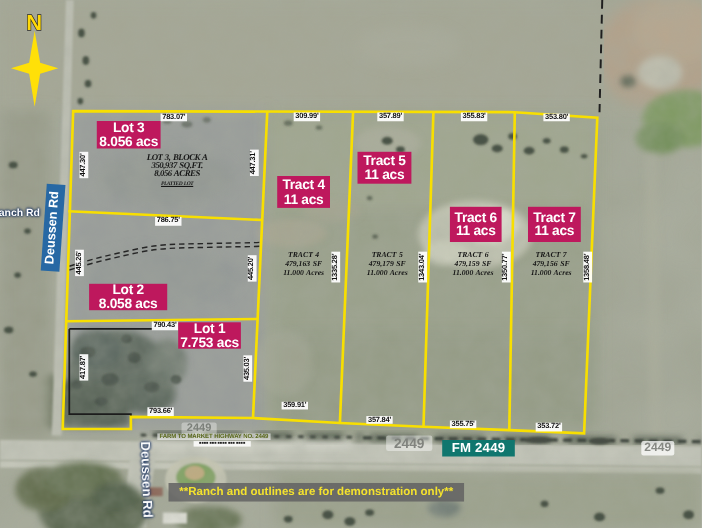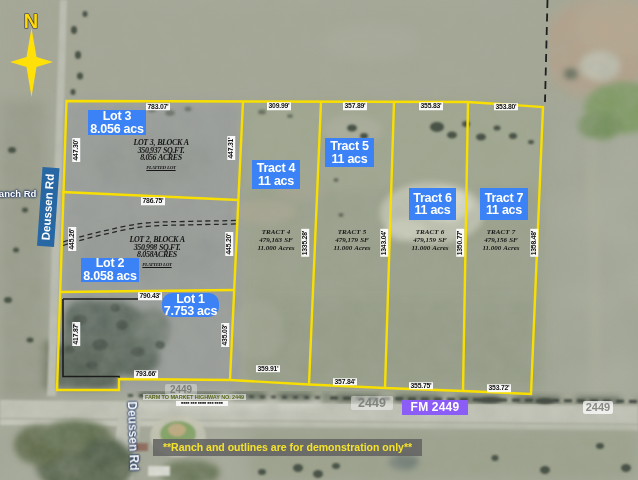--- a/index.html
+++ b/index.html
@@ -3,21 +3,21 @@
 <meta charset="utf-8">
 <style>
   html,body{margin:0;padding:0;}
   #stage{position:relative;width:638px;height:480px;overflow:hidden;background:#9EA192;
          font-family:"Liberation Sans",sans-serif;}
   #bg{position:absolute;left:0;top:0;}
   .dim{position:absolute;background:rgba(255,255,255,0.93);color:#101010;font-weight:bold;
        font-size:6.8px;line-height:7.5px;padding:0 1.5px;white-space:nowrap;
        transform:translate(-50%,-50%);letter-spacing:-0.2px;}
   .dimv{transform:translate(-50%,-50%) rotate(-90deg);}
-  .gbox{position:absolute;background:#3b82f6;color:#fff;font-weight:bold;
+  .gbox{position:absolute;background:#be185d;color:#fff;font-weight:bold;
         font-size:12.5px;line-height:12.5px;text-align:center;letter-spacing:-0.25px;display:flex;
         flex-direction:column;justify-content:center;white-space:nowrap;}
   .plat{position:absolute;font-family:"Liberation Serif",serif;font-style:italic;
         font-weight:bold;color:#161616;text-align:center;transform:translateX(-50%);
         white-space:nowrap;letter-spacing:-0.4px;word-spacing:0.5px;}
   .plat .sm{font-size:5px;line-height:5px;text-decoration:underline;margin-top:3px;}
 </style>
 </head>
 <body>
 <div id="stage">
@@ -252,52 +252,50 @@
 <div class="dim dimv" style="left:228.5px;top:243.5px;">445.20'</div>
 <div class="dim dimv" style="left:224.5px;top:335px;">435.03'</div>
 
 <div class="dim dimv" style="left:305px;top:243px;">1335.28'</div>
 <div class="dim dimv" style="left:384px;top:243px;">1343.04'</div>
 <div class="dim dimv" style="left:460px;top:243px;">1350.77'</div>
 <div class="dim dimv" style="left:533.5px;top:243px;">1358.48'</div>
 
 <div class="gbox" style="left:88px;top:110px;width:58px;height:25px;">Lot 3<br>8.056 acs</div>
 
-<div class="gbox" style="left:81px;top:257.5px;width:58px;height:24px;">Lot 2<br>8.058 acs</div>
-
-<div class="gbox" style="left:162px;top:293px;width:57px;height:24px;border-radius:10px;">Lot 1<br>7.753 acs</div>
+<div class="gbox" style="left:81px;top:257.5px;width:71px;height:24px;">Lot 2<br>8.058 acs</div>
+
+<div class="gbox" style="left:162px;top:293px;width:57px;height:24px;">Lot 1<br>7.753 acs</div>
 
 <div class="gbox" style="left:252px;top:160px;width:48px;height:29px;">Tract 4<br>11 acs</div>
 
 <div class="gbox" style="left:325px;top:138px;width:49px;height:29px;">Tract 5<br>11 acs</div>
 
 <div class="gbox" style="left:409px;top:188px;width:47px;height:32px;">Tract 6<br>11 acs</div>
 
 <div class="gbox" style="left:480px;top:188px;width:48px;height:32px;">Tract 7<br>11 acs</div>
 
 <div class="plat" style="left:161px;top:139px;font-size:8px;line-height:7.7px;font-family:Liberation Serif, serif;">
 LOT 3, BLOCK A<br>350,937 SQ.FT.<br>8.056 ACRES<div class="sm">PLATTED LOT</div></div>
 
-<div class="plat" style="left:157px;top:236px;font-size:8px;line-height:7.7px;">
-LOT 2, BLOCK A<br>350,998 SQ.FT.<br>8.058ACRES<div class="sm">PLATTED LOT</div></div>
 
 
 <div class="plat" style="left:276px;top:228px;font-size:7px;line-height:8px;letter-spacing:0;">
 TRACT 4<br>479,163 SF<br>11.000 Acres</div>
 
 <div class="plat" style="left:352px;top:228px;font-size:7px;line-height:8px;letter-spacing:0;">
 TRACT 5<br>479,179 SF<br>11.000 Acres</div>
 
 <div class="plat" style="left:430px;top:228px;font-size:7px;line-height:8px;letter-spacing:0;">
 TRACT 6<br>479,159 SF<br>11.000 Acres</div>
 
 <div class="plat" style="left:501px;top:228px;font-size:7px;line-height:8px;letter-spacing:0;">
 TRACT 7<br>479,156 SF<br>11.000 Acres</div>
 
-<div style="position:absolute;left:402px;top:399.5px;width:66px;height:15px;background:#8b5cf6;
+<div style="position:absolute;left:402px;top:399.5px;width:66px;height:15px;background:#0f766e;
      color:#fff;font-weight:bold;display:flex;align-items:center;
      justify-content:center;letter-spacing:0.2px;font-size:12px;">FM 2449</div>
 
 <div style="position:absolute;left:165px;top:384px;width:32px;height:11px;background:rgba(255,255,255,0.35);
      color:rgba(120,124,118,0.95);font-weight:bold;font-size:10px;line-height:11px;text-align:center;
      border-radius:2px;filter:blur(0.4px);">2449</div>
 
 <div style="position:absolute;left:351px;top:396px;width:42px;height:14px;background:rgba(255,255,255,0.42);
      color:rgba(125,128,122,0.95);font-weight:bold;font-size:12.5px;line-height:14px;text-align:center;
      border-radius:2px;filter:blur(0.4px);">2449</div>

